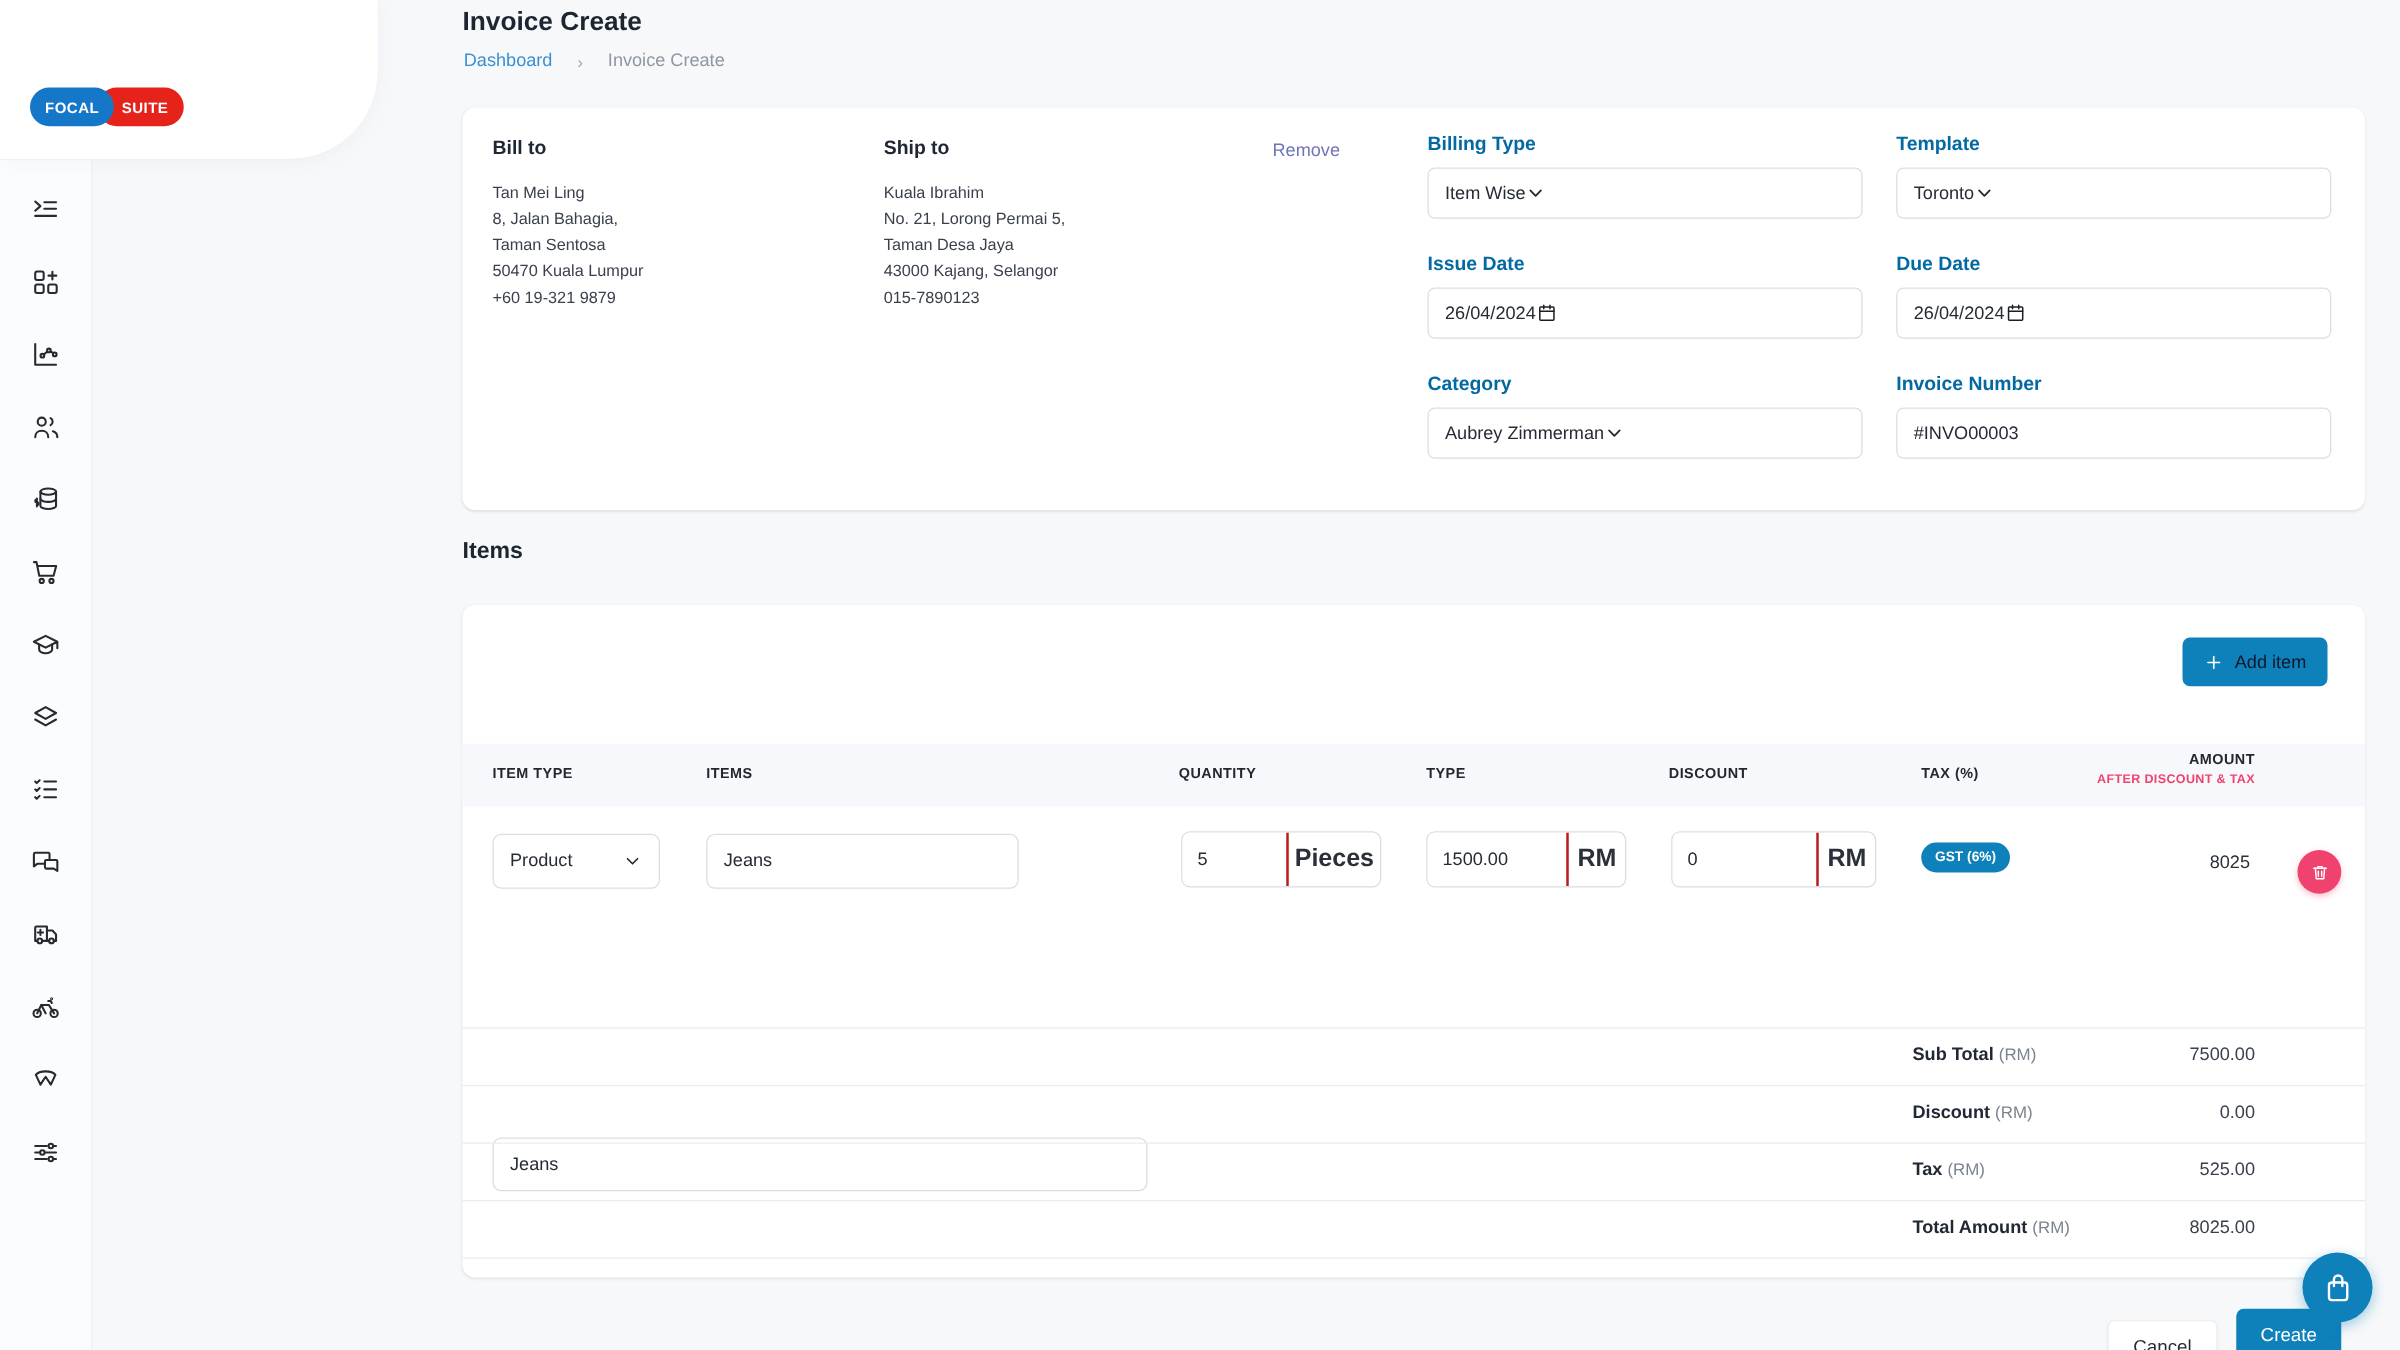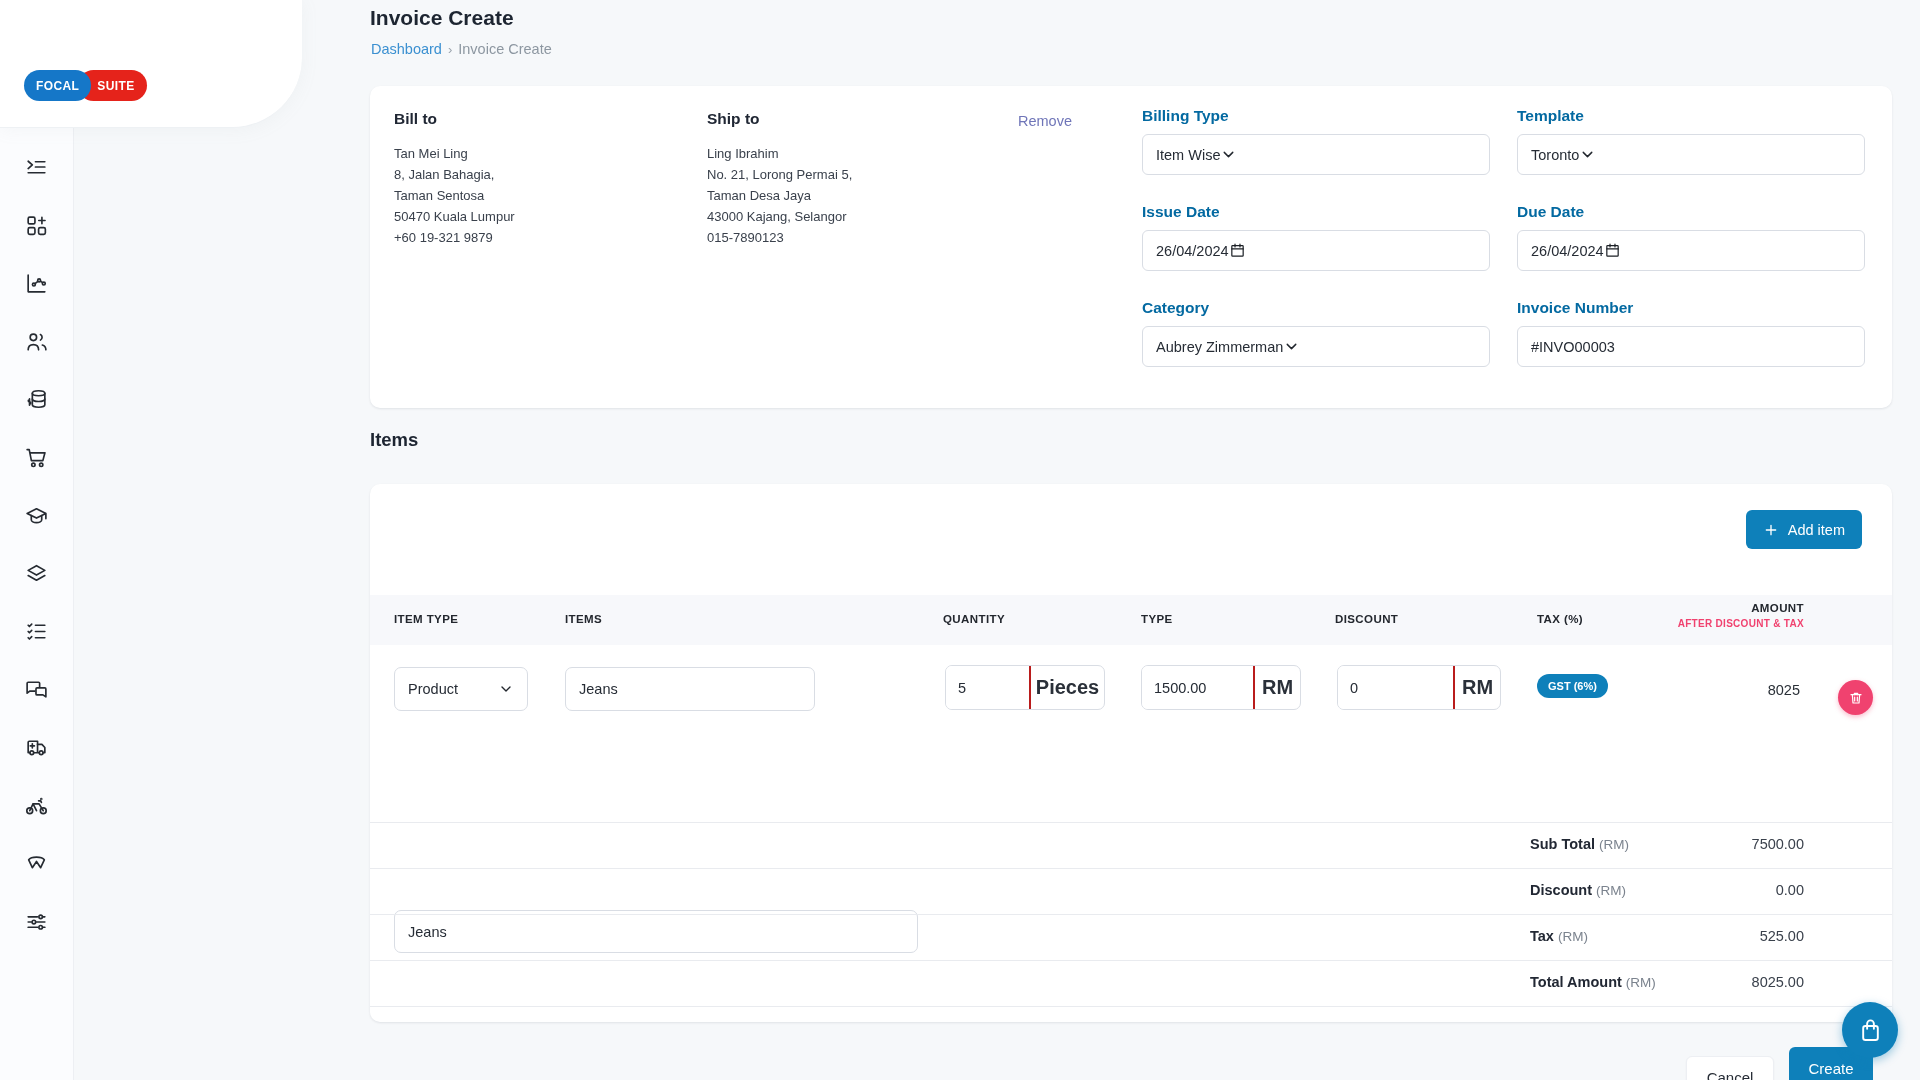--- a/index.html
+++ b/index.html
@@ -13,21 +13,21 @@
   .s-item{height:58px;width:100%;display:flex;align-items:center;justify-content:center;cursor:pointer}
   .s-item svg{width:25px;height:25px;stroke:#262b32;fill:none;stroke-width:1.6;stroke-linecap:round;stroke-linejoin:round}
   .brand-panel{position:absolute;left:0;top:0;width:302px;height:127px;background:#fff;border-bottom:1px solid #eef1f4;
     border-radius:0 0 70px 0;z-index:3;box-shadow:0 2px 18px rgba(150,160,170,.08)}
   .logo{position:absolute;left:24px;top:70px;display:flex;height:31px;font-weight:bold;font-size:12px;color:#fff;letter-spacing:.4px}
   .logo .seg{display:flex;align-items:center;padding:0 12px;border-radius:16px}
   .logo .focal{background:#1577c8;position:relative;z-index:2}
   .logo .suite{background:#e5231b;margin-left:-13px;padding-left:19px}
   
   .page-title{position:absolute;left:370px;top:6px;font-size:21px;font-weight:700;color:#1d2531}
-  .breadcrumb{position:absolute;left:371px;top:41px;font-size:14.5px;display:flex;gap:6px;align-items:center}
+  .breadcrumb{position:absolute;left:371px;top:41px;font-size:14.5px;display:flex;gap:20px;align-items:center}
   .breadcrumb .home{color:#3b90d1;cursor:pointer}
   .breadcrumb .sep{color:#9aa3ad;font-size:13px;padding-top:1px}
   .breadcrumb .current{color:#8d97a1}
   
   .card{position:absolute;background:#fff;border-radius:10px;box-shadow:0 1px 3px rgba(20,30,50,.06),0 1px 2px rgba(20,30,50,.04)}
   .card1{left:370px;top:86px;width:1522px;height:322px}
   .card2{left:370px;top:484px;width:1522px;height:538px}
   
   .addr{position:absolute;top:24px;width:280px}
   .addr.bill{left:24px}.addr.ship{left:337px}
@@ -37,21 +37,21 @@
   
   .form-grid{position:absolute;left:772px;top:21px;width:726px;display:grid;grid-template-columns:348px 348px;column-gap:27px;row-gap:28px}
   .f-label{font-size:15.5px;font-weight:700;color:#0369a1;margin-bottom:9px}
   .control{height:41px;border:1px solid #d9dde4;border-radius:6px;background:#fff;display:flex;align-items:center;
     justify-content:flex-start;padding:0 13px;font-size:14.5px;color:#262c35;box-sizing:border-box;cursor:pointer}
   .control input{border:none;outline:none;font:inherit;color:inherit;width:100%;padding:0;background:transparent}
   .control .chev{width:17px;height:17px;stroke:#22272e;fill:none;stroke-width:2;stroke-linecap:round;stroke-linejoin:round;flex:none}
   .control .cal{width:17px;height:17px;stroke:#1b1f25;fill:none;stroke-width:1.7;stroke-linecap:round;flex:none}
   
   .items-title{position:absolute;left:370px;top:429px;font-size:18.5px;font-weight:700;color:#1d2531}
-  .add-item-btn{position:absolute;right:30px;top:26px;height:39px;background:#0e80ba;color:#ffffff;border:none;border-radius:6px;
+  .add-item-btn{position:absolute;right:30px;top:26px;height:39px;background:#0e80ba;color:#0f172a;border:none;border-radius:6px;
     font-size:14.5px;font-family:inherit;display:flex;align-items:center;gap:9px;padding:0 17px;cursor:pointer}
   .add-item-btn svg{width:16px;height:16px;stroke:#fff;stroke-width:2;fill:none;stroke-linecap:round}
   .t-head{position:absolute;left:0;top:111px;width:1522px;height:50px;background:#f7f8fb}
   .th{position:absolute;top:18px;font-size:11.5px;font-weight:700;color:#23272e;letter-spacing:.4px;white-space:nowrap}
   .th-amount{position:absolute;top:7px;right:88px;text-align:right}
   .th-amount .a1{font-size:11.5px;font-weight:700;color:#23272e;letter-spacing:.4px}
   .th-amount .a2{font-size:10px;font-weight:700;color:#f0426f;letter-spacing:.3px;margin-top:4px}
   .t-row{position:absolute;left:0;top:161px;width:1522px;height:180px}
   .sel{position:absolute;border:1px solid #d9dde4;border-radius:7px;background:#fff;display:flex;align-items:center;
     justify-content:space-between;padding:0 13px;font-size:14.5px;color:#262c35;box-sizing:border-box;cursor:pointer}
@@ -227,21 +227,21 @@
     <div class="addr-label">Bill to</div>
     <div class="line">Tan Mei Ling</div>
     <div class="line">8, Jalan Bahagia,</div>
     <div class="line">Taman Sentosa</div>
     <div class="line">50470 Kuala Lumpur</div>
     <div class="line">+60 19-321 9879</div>
   </div>
 
   <div class="addr ship">
     <div class="addr-label">Ship to</div>
-    <div class="line">Ling Ibrahim</div>
+    <div class="line">Kuala Ibrahim</div>
     <div class="line">No. 21, Lorong Permai 5,</div>
     <div class="line">Taman Desa Jaya</div>
     <div class="line">43000 Kajang, Selangor</div>
     <div class="line">015-7890123</div>
   </div>
 
   <button class="remove-link">Remove</button>
 
   <div class="form-grid">
     <div class="field">

